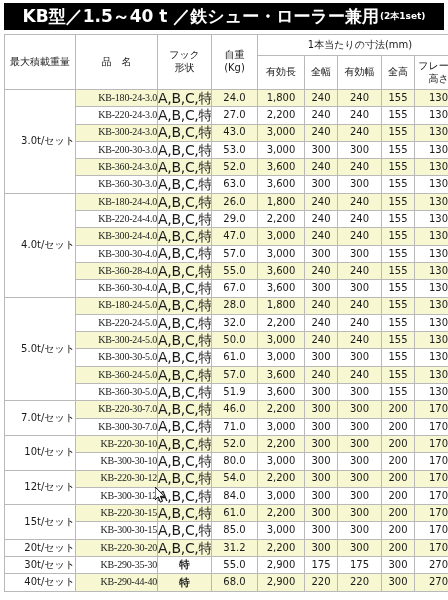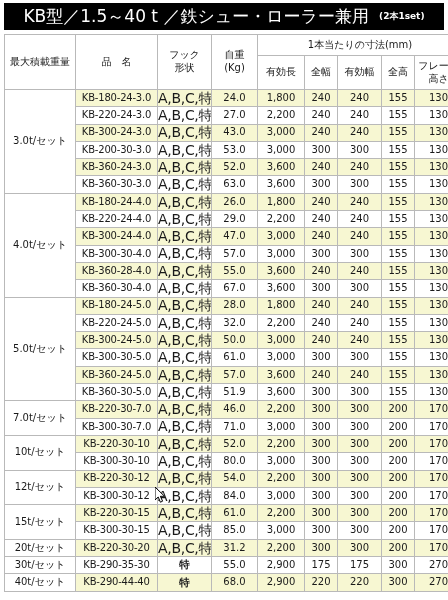--- a/index.html
+++ b/index.html
@@ -25,28 +25,28 @@
     color:#ffffff;
     height:27px;
     margin:0 2px 4px 2px;
     display:flex;
     align-items:center;
     justify-content:center;
     white-space:nowrap;
   }
   .title-main{
     font-size:17px;
-    font-weight:normal;
+    font-weight:bold;
     letter-spacing:0px;
   }
   .title-sub{
     font-size:9px;
     font-weight:bold;
     vertical-align:baseline;
-    padding-left:10px;
+    padding-left:1px;
   }
 
   
   table.spec{
     border-collapse:collapse;
     width:444px;
     margin:0 2px;
     table-layout:fixed;
     background:#ffffff;
   }
@@ -83,31 +83,32 @@
   col.c-name{width:82px;}
   col.c-hook{width:54px;}
   col.c-wt{width:46px;}
   col.c-len{width:47px;}
   col.c-ow{width:33px;}
   col.c-ew{width:44px;}
   col.c-oh{width:33px;}
   col.c-fh{width:48px;}
 
   td.load{
-    text-align:center;
+    text-align:right;
     vertical-align:middle;
     padding-left:4px;
     background:#ffffff;
     font-size:10px;
   }
   td.name{
-    text-align:center;
+    text-align:right;
     padding-left:5px;
     vertical-align:middle;
     letter-spacing:-0.2px;
+    font-family:Liberation Serif, serif;
   }
   td.ctr{
     text-align:center;
     vertical-align:middle;
   }
   tr.row{height:17.3px;}
   tr.tint td{background:#f7f7d2;}
   tr.plain td{background:#ffffff;}
   td.load{background:#ffffff !important;}
   .hook{letter-spacing:-0.3px;font-size:14px;}

